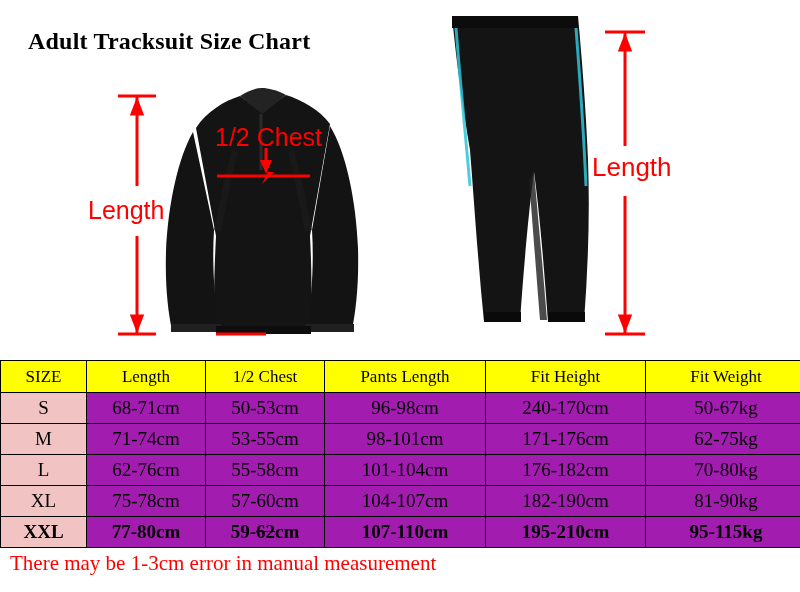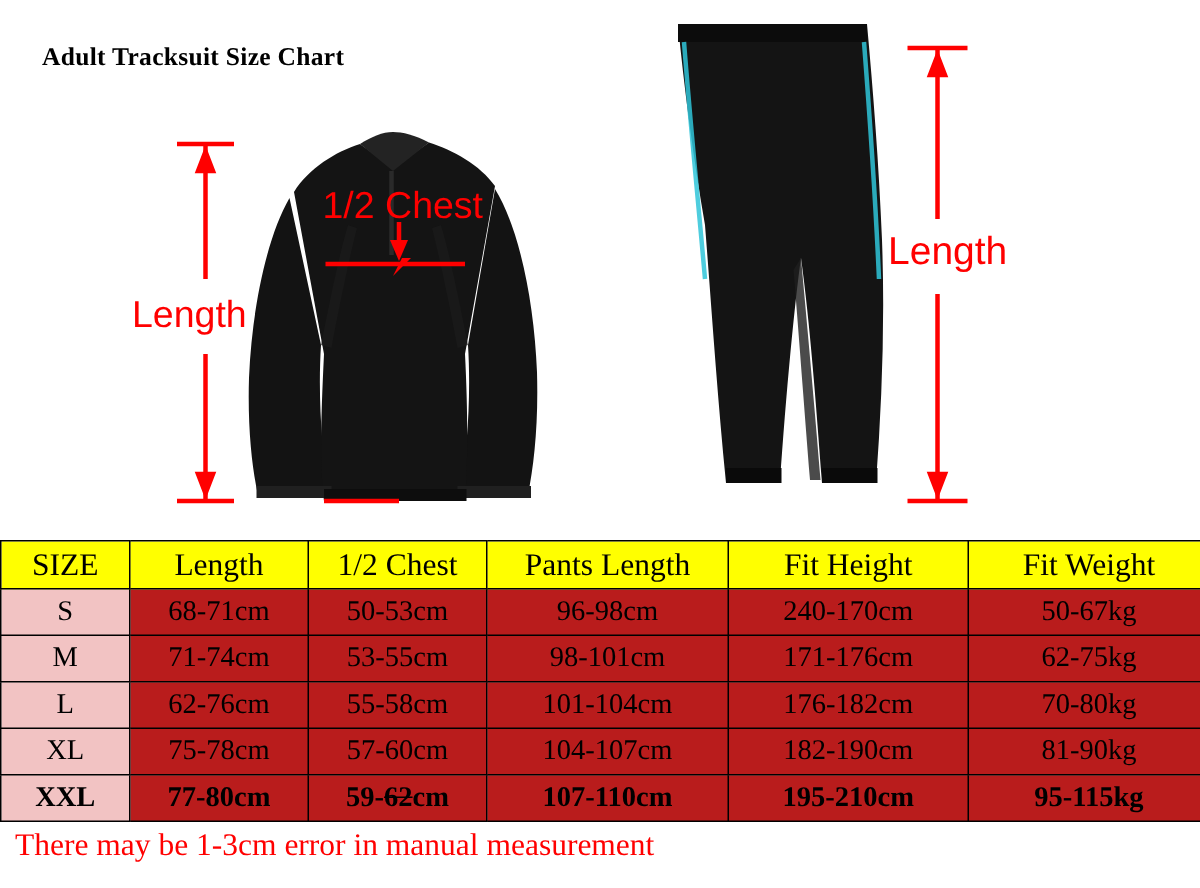--- a/index.html
+++ b/index.html
@@ -28,21 +28,21 @@
     width: 800px;
     height: 360px;
     overflow: hidden;
   }
   #title {
     position: absolute;
     left: 28px;
     top: 28px;
     font-family: "Liberation Serif", serif;
     font-weight: bold;
-    font-size: 17px;
+    font-size: 24px;
     color: #000;
     letter-spacing: 0.2px;
     white-space: nowrap;
   }
   .svg-layer {
     position: absolute;
     left: 0; top: 0;
   }
   .lbl {
     position: absolute;
@@ -77,25 +77,25 @@
     font-family: "Liberation Serif", serif;
   }
   #size-table td, #size-table th {
     border: 1px solid #000;
     text-align: center;
     font-weight: normal;
     font-size: 19px;
     height: 30px;
     padding: 0;
     color: #000;
-    background: #b91c1c;
+    background: #a21caf;
   }
   #size-table thead th {
     background: #ffff00;
-    font-size: 21px;
+    font-size: 17px;
     height: 31px;
   }
   #size-table tbody td.size-cell {
     background: #f2c3c3;
   }
   #size-table tbody tr.row-xxl td {
     font-weight: bold;
   }
   .col-size    { width: 85px; }
   .col-length  { width: 118px; }

